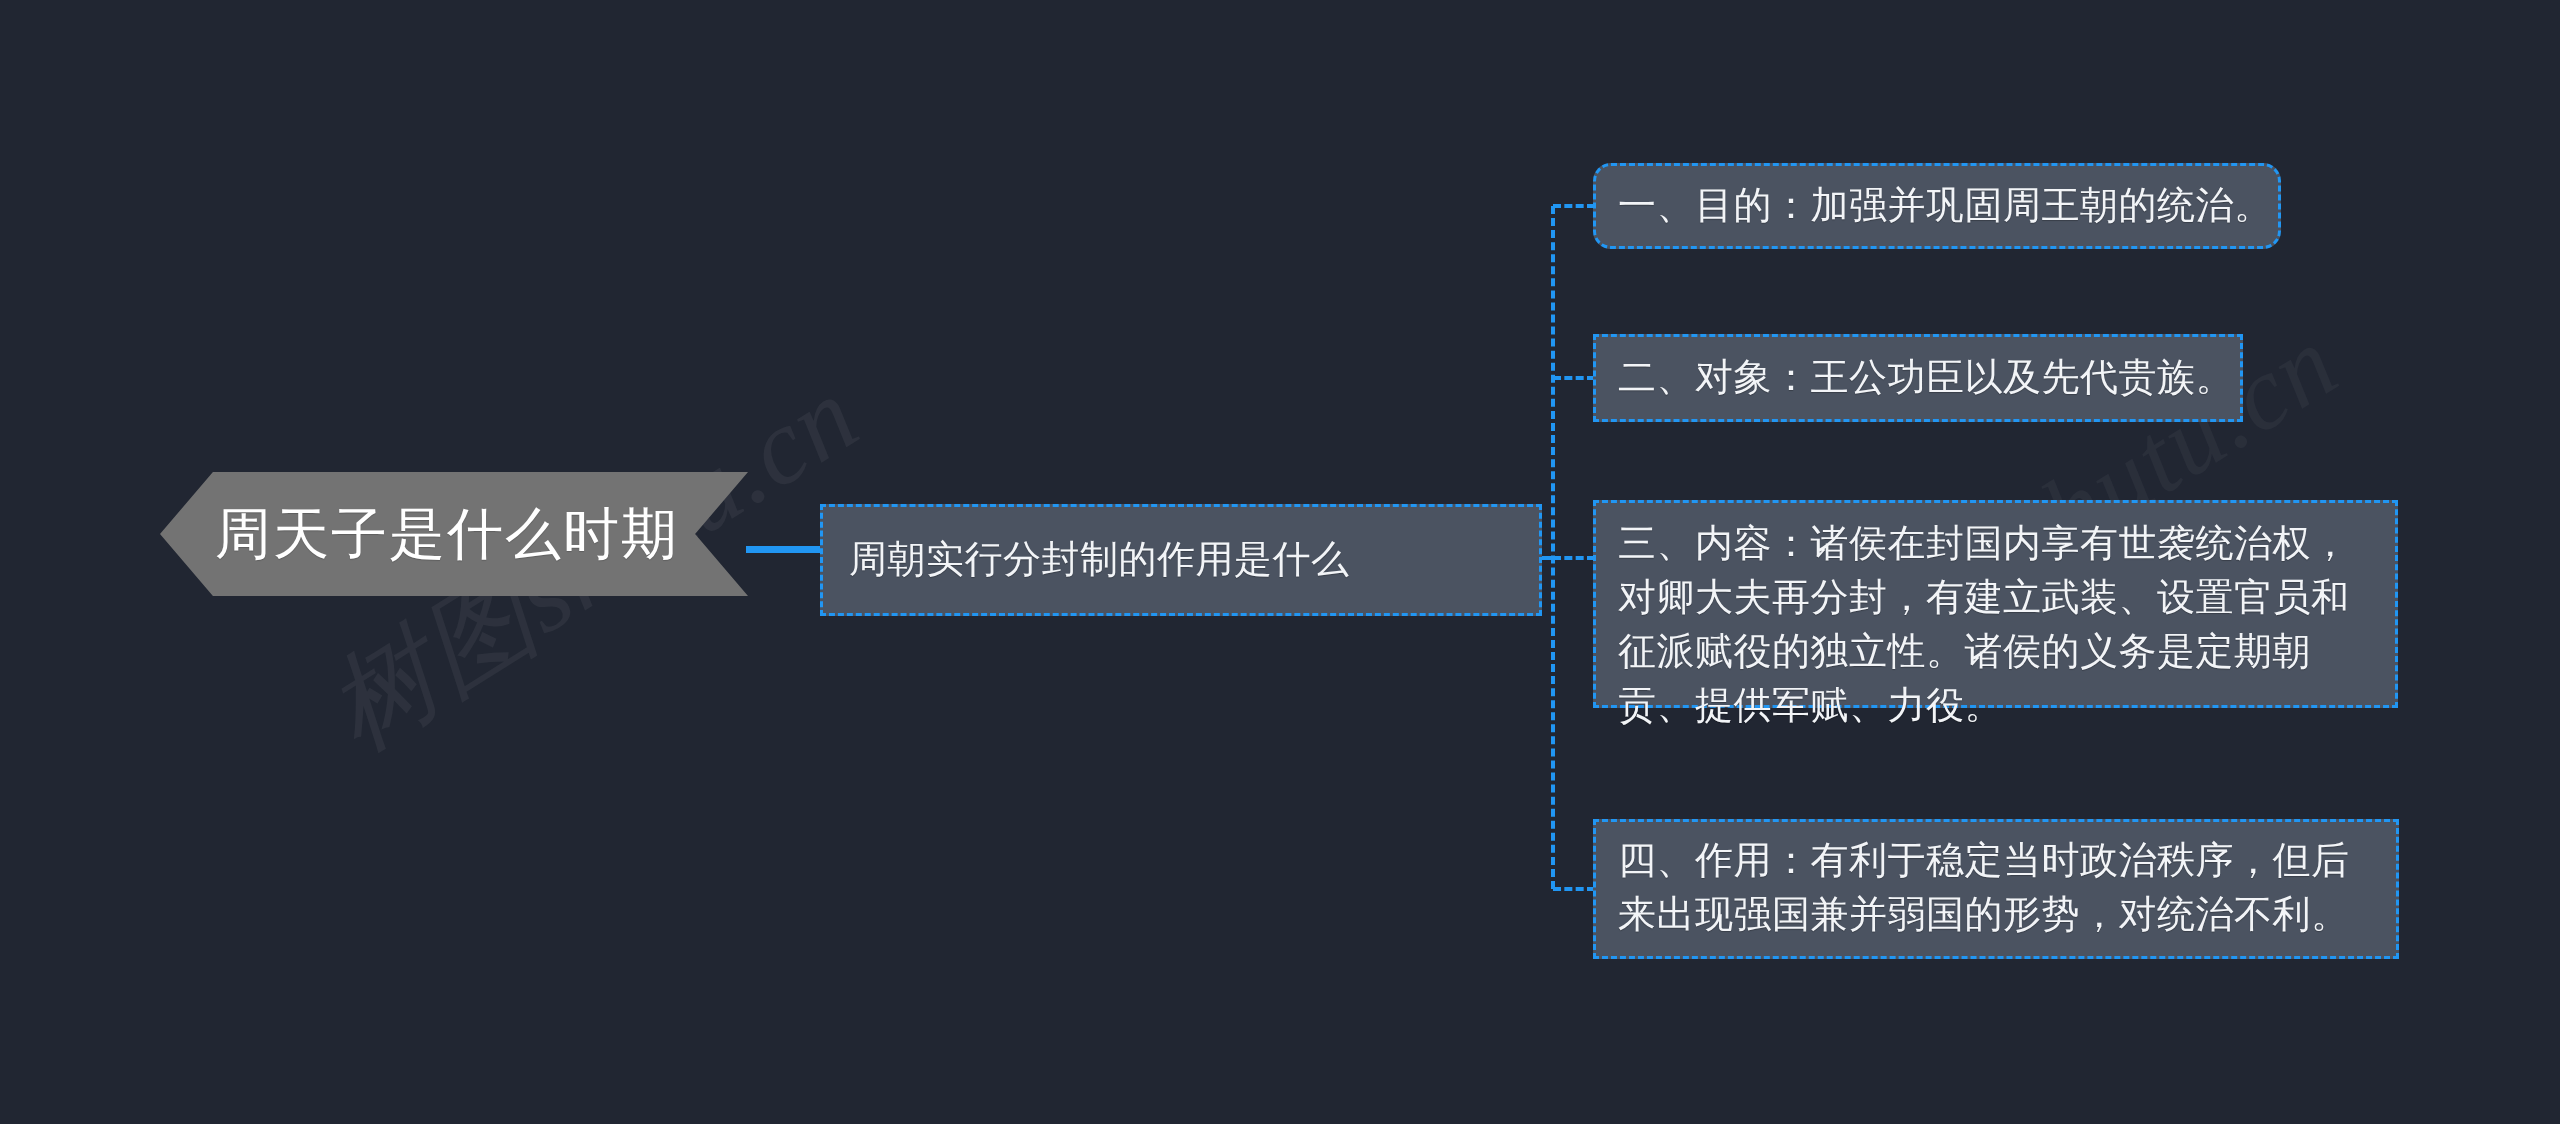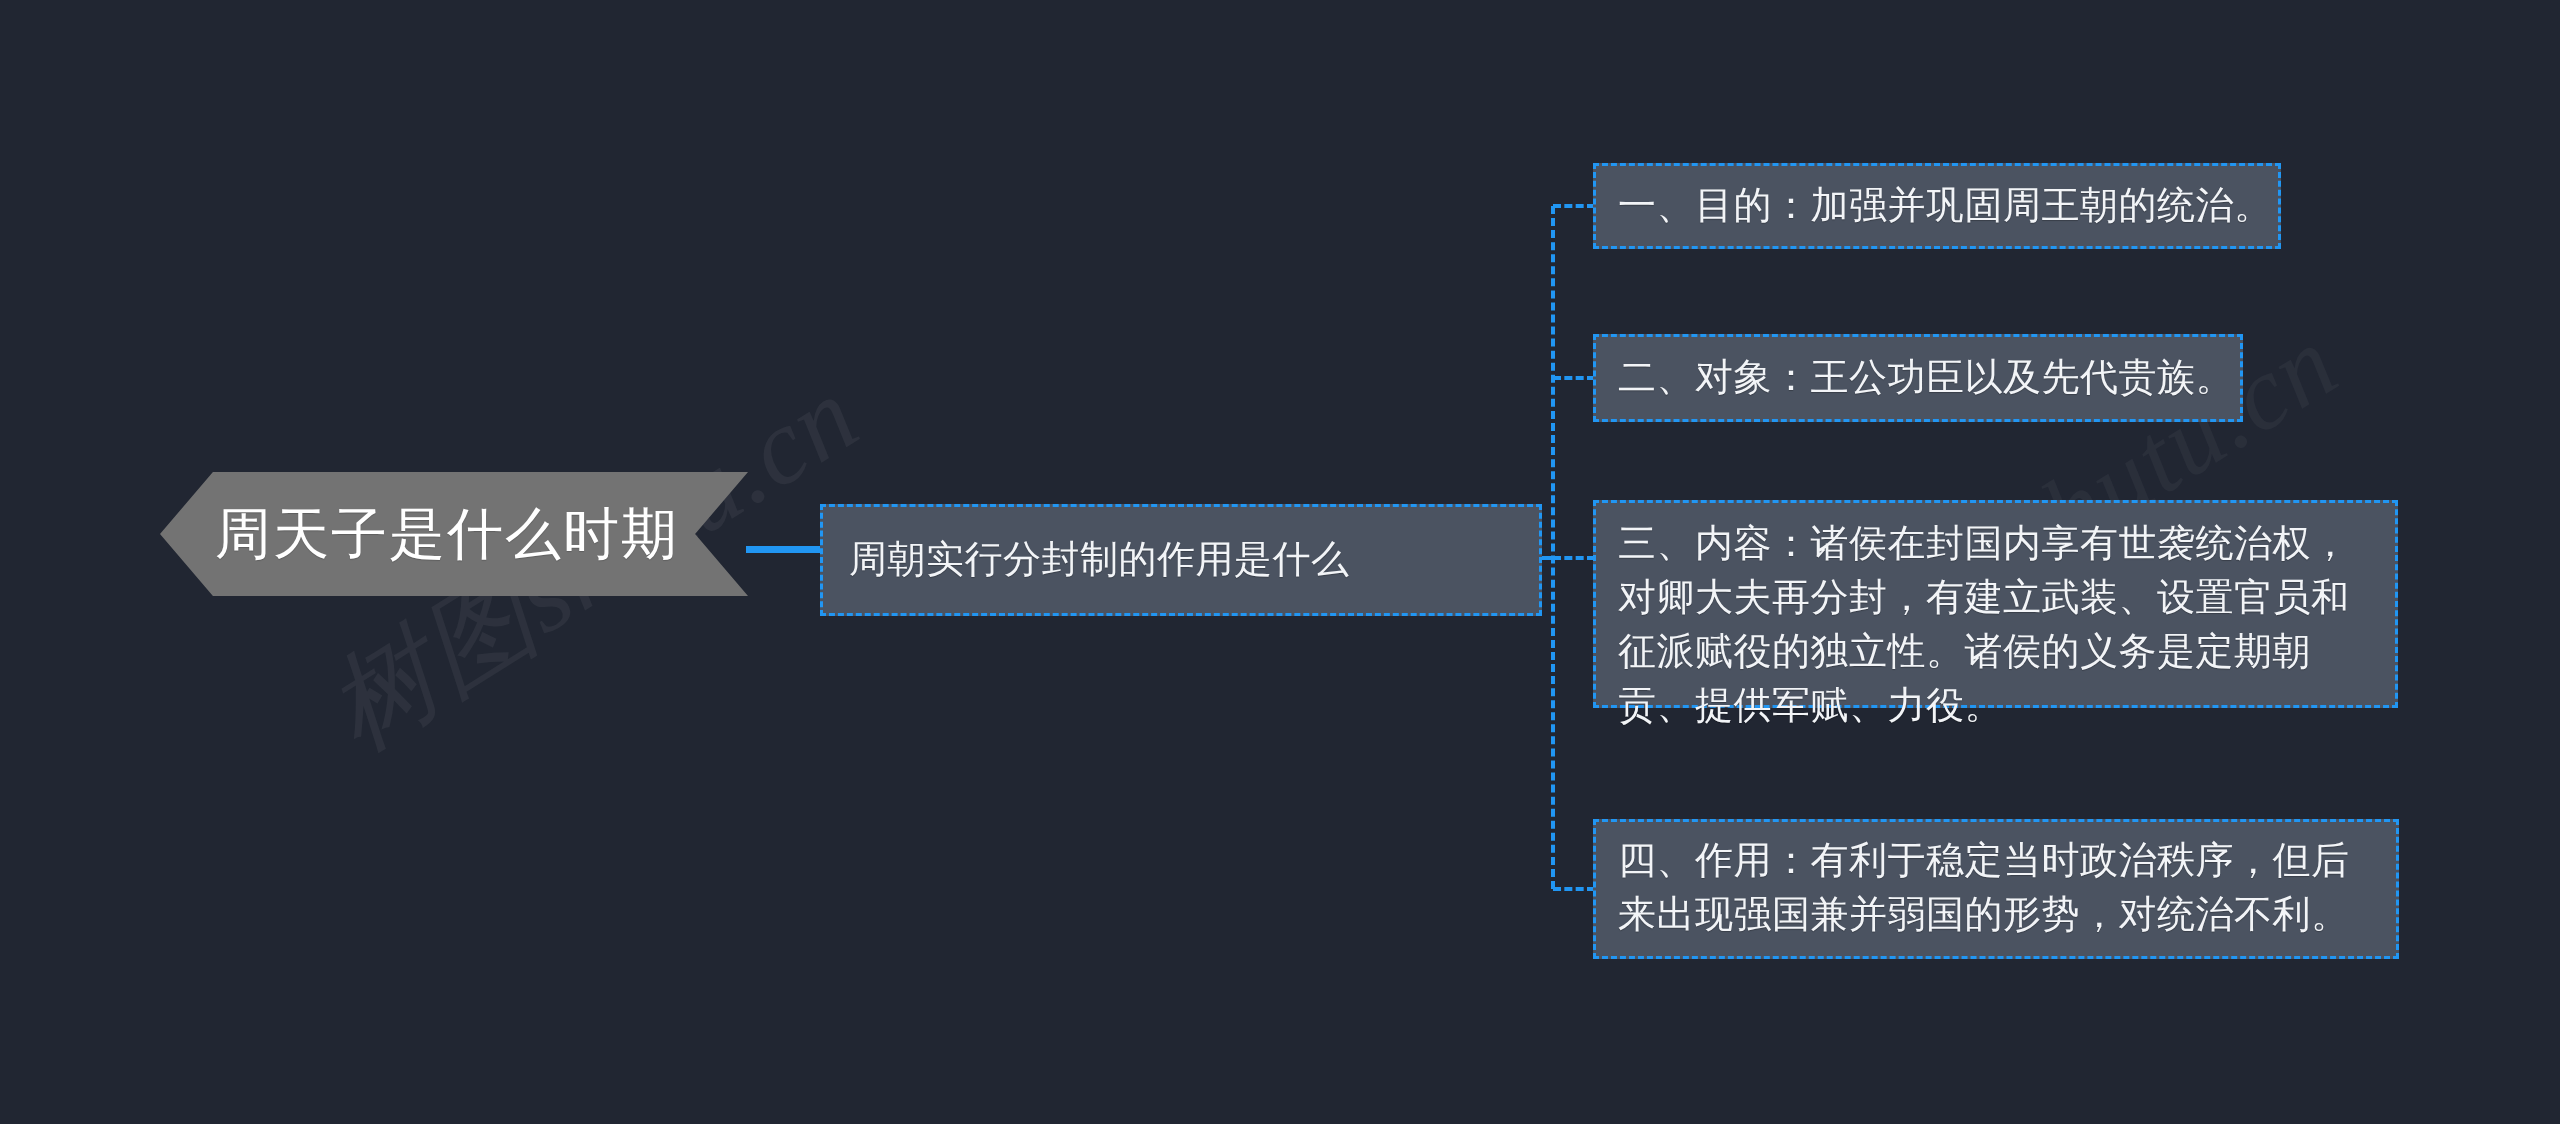--- a/index.html
+++ b/index.html
@@ -106,21 +106,21 @@
   #branch-node {
     left: 820px;
     top: 504px;
     width: 722px;
     height: 112px;
     padding: 0 26px;
   }
   #branch-node .node-text { white-space: nowrap; }
 
   
-  #leaf-0 { left: 1593px; top: 163px;  width: 688px; height: 86px;  padding: 0 22px; }
+  #leaf-0 { left: 1593px; top: 163px;  width: 688px; height: 86px;  padding: 0 22px; border-radius: 18px; }
   #leaf-1 { left: 1593px; top: 334px;  width: 650px; height: 88px;  padding: 8px 22px; }
   #leaf-2 { left: 1593px; top: 500px;  width: 805px; height: 208px; padding: 14px 22px; align-items: flex-start; }
   #leaf-3 { left: 1593px; top: 819px;  width: 806px; height: 140px; padding: 12px 22px; align-items: flex-start; }
 
   #leaf-0 .node-text,
   #leaf-1 .node-text { white-space: nowrap; }
 
   
   .trunk-vertical {
     position: absolute;

